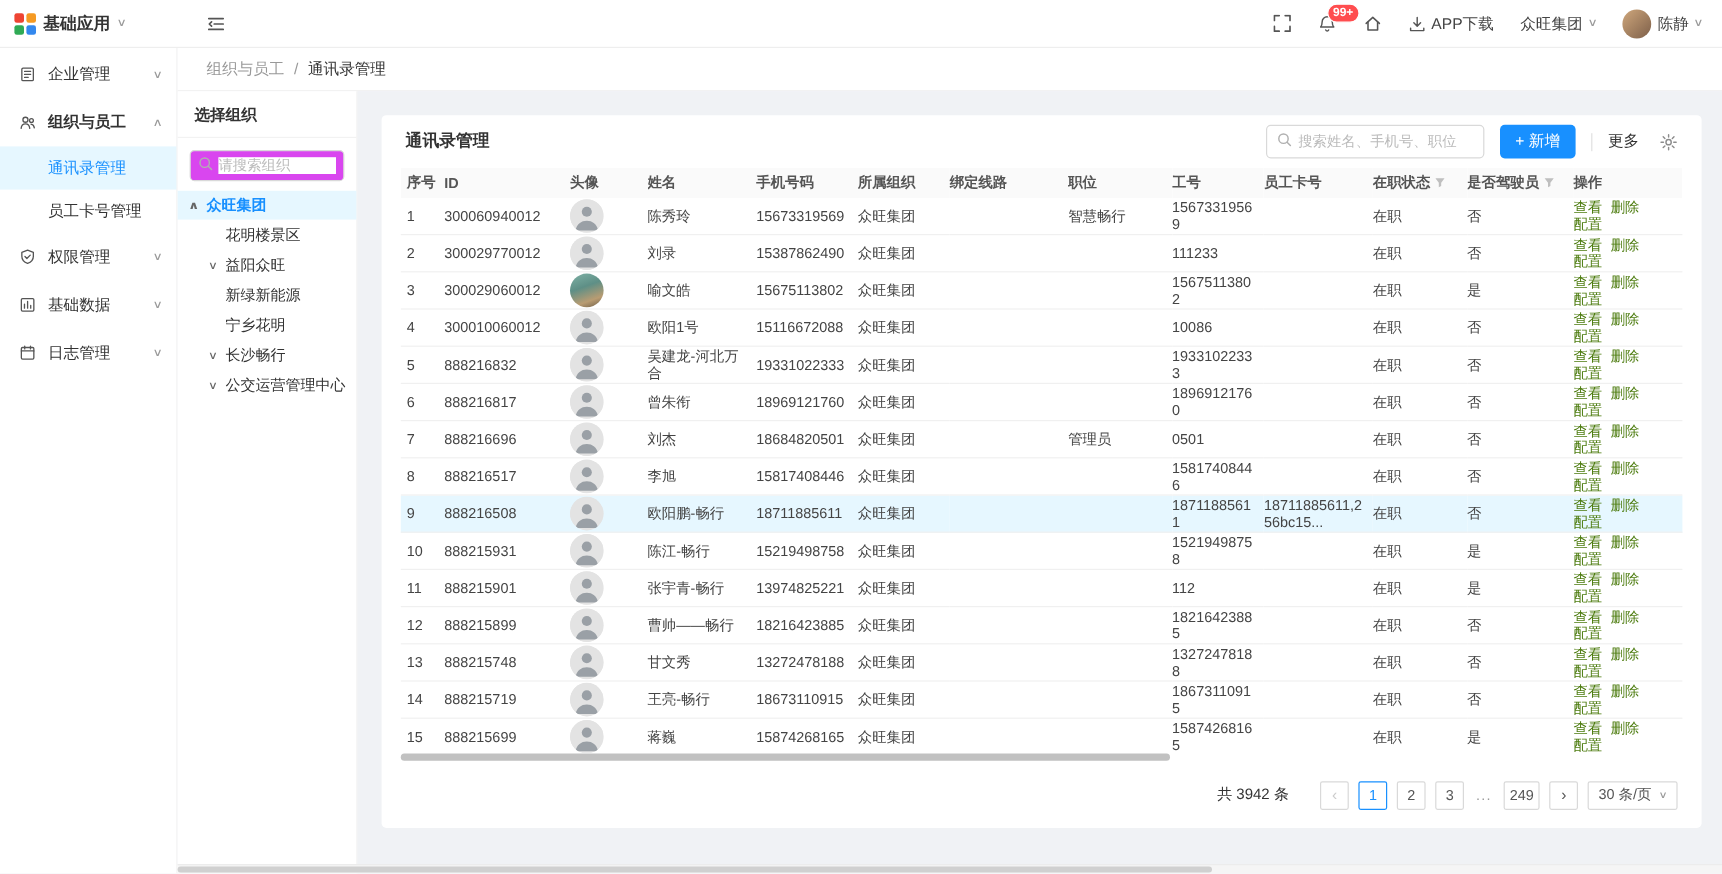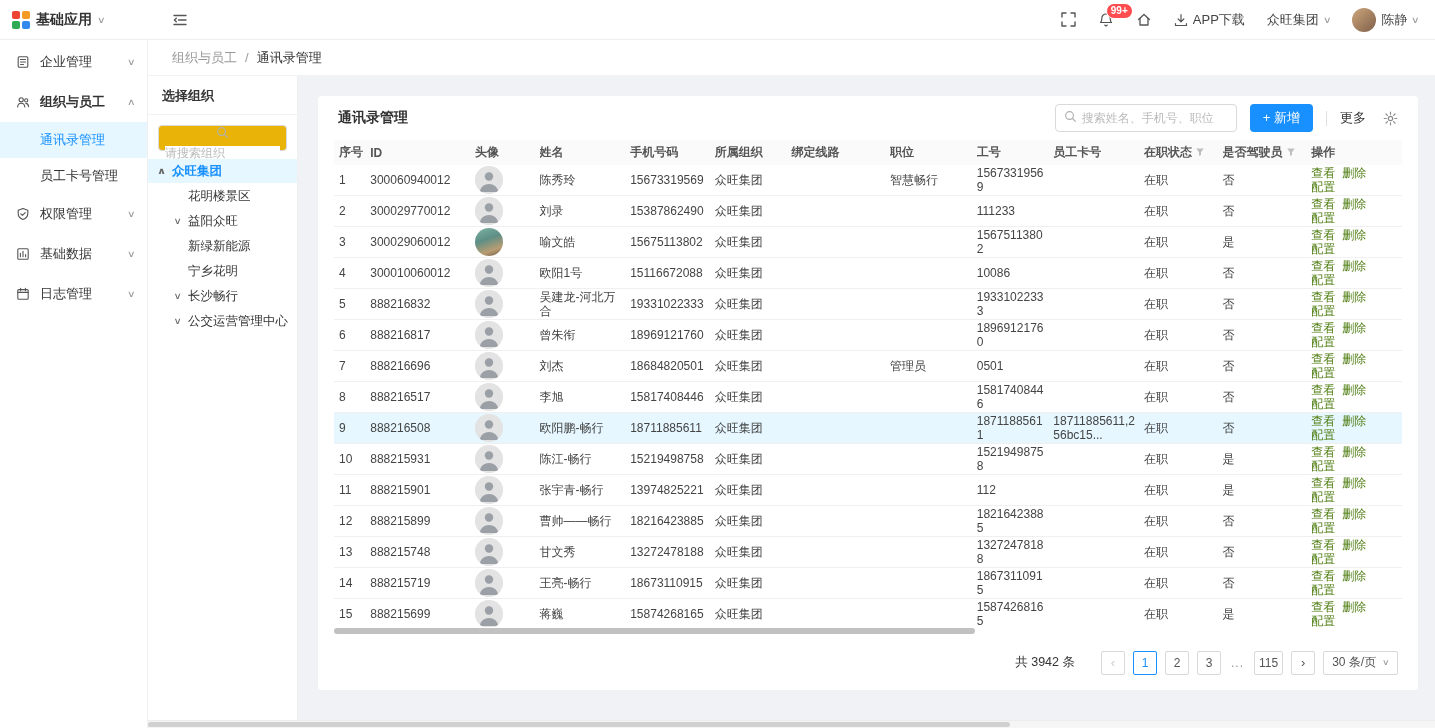--- a/index.html
+++ b/index.html
@@ -36,21 +36,21 @@
   .content-col { flex: 1; display: flex; flex-direction: column; min-width: 0; }
   .breadcrumb-bar { height: 36px; background: #fff; display: flex; align-items: center; padding-left: 24px; gap: 8px; font-size: 13px; border-bottom: 1px solid #f2f2f2; flex-shrink: 0; }
   .bc-parent { color: #999; cursor: pointer; }
   .bc-sep { color: #999; }
   .bc-current { color: #333; }
   .content-row { flex: 1; display: flex; min-height: 0; }
 
   
   .org-panel { width: 150px; background: #fff; border-right: 1px solid #f0f0f0; flex-shrink: 0; display: flex; flex-direction: column; }
   .org-title { padding: 11px 14px 9px; font-size: 13px; font-weight: bold; color: #333; border-bottom: 1px solid #f2f2f2; }
-  .org-search { margin: 10px 10px 8px; height: 26px; border: 1px solid #d9d9d9; border-radius: 4px; display: flex; align-items: center; padding: 0 6px; gap: 4px; background: #eab308; flex-direction: column; }
+  .org-search { margin: 10px 10px 8px; height: 26px; border: 1px solid #d9d9d9; border-radius: 4px; display: flex; align-items: center; padding: 0 6px; gap: 4px; background: #d946ef; }
   .org-search input { border: none; outline: none; width: 100%; font-size: 12px; color: #333; font-family: inherit; min-width: 0; }
   .org-search input::placeholder { color: #bbb; }
   .tree-item { height: 24px; display: flex; align-items: center; gap: 5px; font-size: 12.5px; color: #333; cursor: pointer; margin-bottom: 1px; }
   .tree-item.selected { background: #e6f7ff; color: #1890ff; font-weight: bold; }
   .tree-caret { width: 11px; font-size: 9px; color: #666; text-align: center; flex-shrink: 0; transform: scaleX(1.25); }
   .tree-label { white-space: nowrap; overflow: hidden; }
 
   
   .main-area { flex: 1; background: #f0f2f5; padding: 20px 17px 0 20px; min-width: 0; }
   .card { background: #fff; border-radius: 4px; height: 594px; display: flex; flex-direction: column; overflow: hidden; }
@@ -677,21 +677,21 @@
           </div>
 
           <div class="pagination">
             <span class="page-total">共 3942 条</span>
             <span class="page-nav disabled">‹</span>
             <span id="page-list" style="display:inline-flex;gap:8px;align-items:center;">
                 <span class="page-btn current">1</span>
                 <span class="page-btn">2</span>
                 <span class="page-btn">3</span>
                 <span class="page-ellipsis">...</span>
-                <span class="page-btn">115</span>
+                <span class="page-btn">249</span>
               </span>
             <span class="page-nav">›</span>
             <span class="page-size">
               <span>30 条/页</span>
               <span class="caret-sm">∨</span>
             </span>
           </div>
         </div>
       </div>
     </div>

